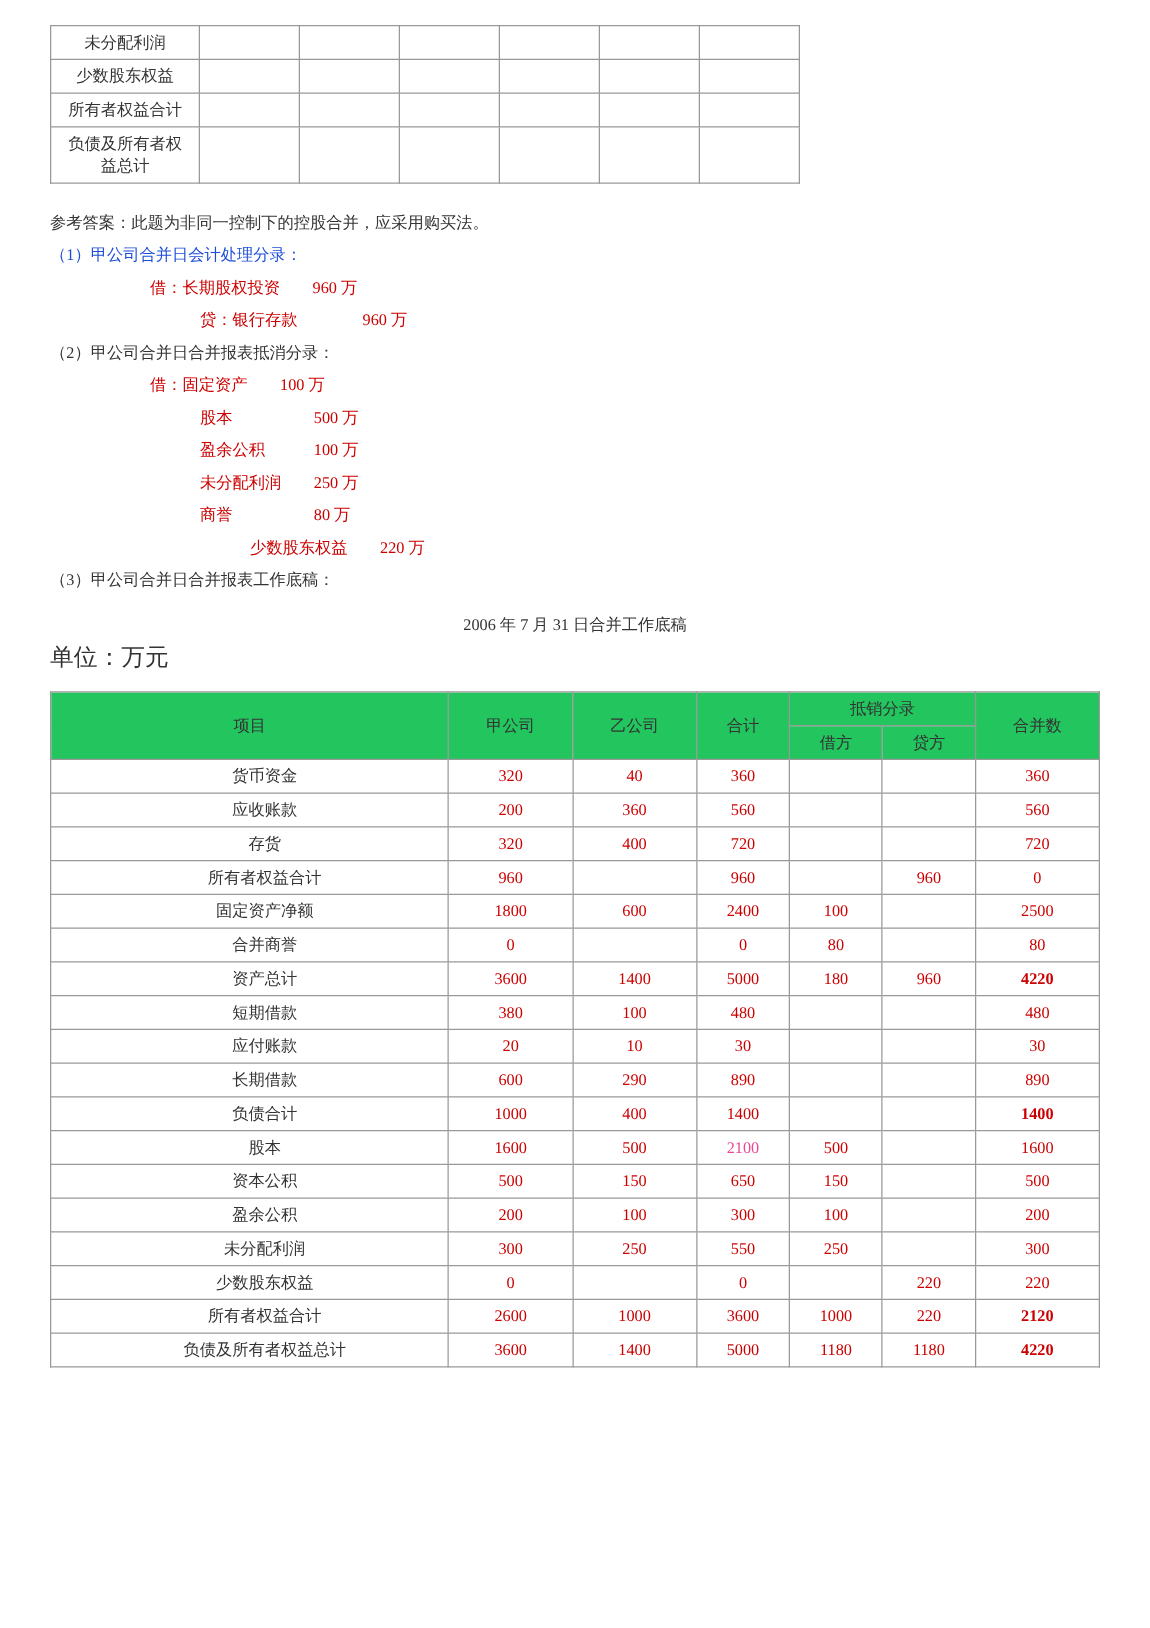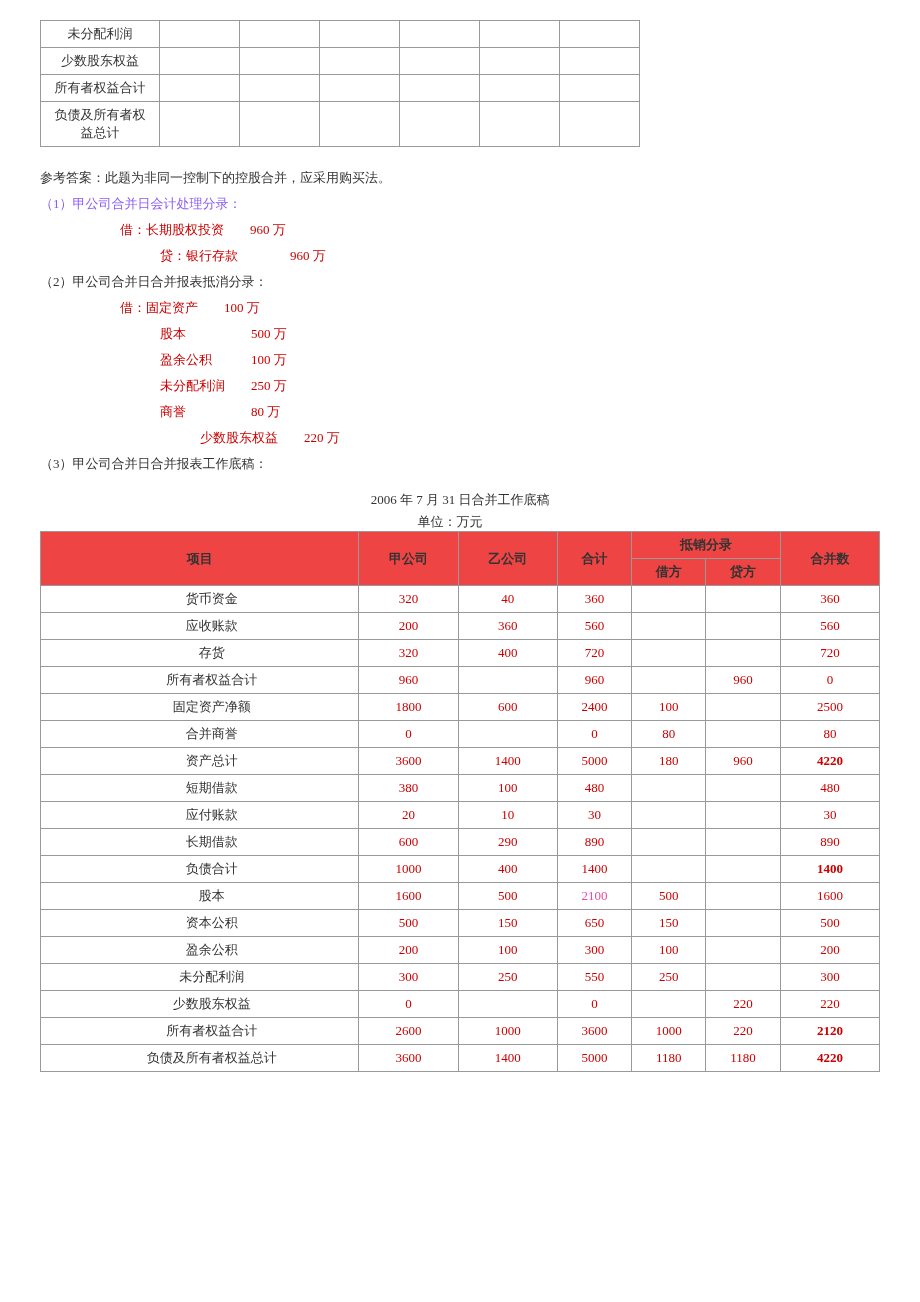--- a/index.html
+++ b/index.html
@@ -36,41 +36,41 @@
     .indent2 { padding-left: 80px; }
     .indent3 { padding-left: 120px; }
     .indent4 { padding-left: 160px; }
     .work-sheet-title {
       text-align: center;
       margin-bottom: 4px;
       font-size: 13px;
       color: #333;
     }
     .work-sheet-unit {
-      text-align: center;
-      font-size: 13px;
-      color: #333;
-      margin-bottom: 0;
+      text-align: left;
+      font-size: 19px;
+      color: #333;
+      margin-bottom: 14px;
       padding-right: 20px;
     }
     .main-table {
       border-collapse: collapse;
       width: 100%;
       font-size: 13px;
     }
     .main-table th, .main-table td {
       border: 1px solid #999;
       padding: 4px 6px;
       text-align: center;
       min-height: 26px;
     }
     .main-table th {
-      background: #ef4444;
-      color: #333;
-      font-weight: bold;
+      background: #22c55e;
+      color: #333;
+      font-weight: normal;
     }
     .main-table td.item-label {
       text-align: center;
       color: #333;
       padding-left: 30px;
     }
   </style>
 </head>
 <body>
 
@@ -112,21 +112,21 @@
           <td></td>
           <td></td>
           <td></td>
         </tr>
       </tbody>
   </table>
 </div>
 
 <div class="answer-section">
   <div style="color:#333;">参考答案：此题为非同一控制下的控股合并，应采用购买法。</div>
-  <div style="color:#8b5cf6;">（1）甲公司合并日会计处理分录：</div>
+  <div style="color:#1d4ed8;">（1）甲公司合并日会计处理分录：</div>
   <div class="indent2">借：长期股权投资　　960 万</div>
   <div class="indent3">贷：银行存款　　　　960 万</div>
   <div style="color:#333;">（2）甲公司合并日合并报表抵消分录：</div>
   <div class="indent2">借：固定资产　　100 万</div>
   <div class="indent3">股本　　　　　500 万</div>
   <div class="indent3">盈余公积　　　100 万</div>
   <div class="indent3">未分配利润　　250 万</div>
   <div class="indent3">商誉　　　　　80 万</div>
   <div class="indent4">少数股东权益　　220 万</div>
   <div style="color:#333;">（3）甲公司合并日合并报表工作底稿：</div>

